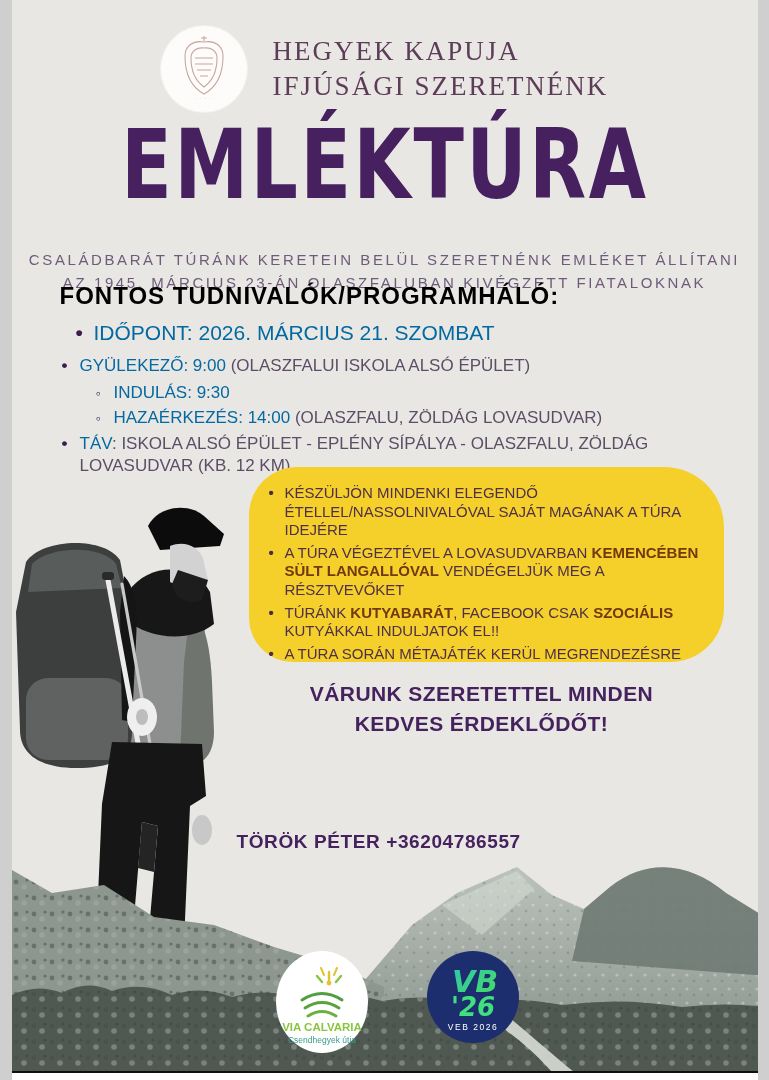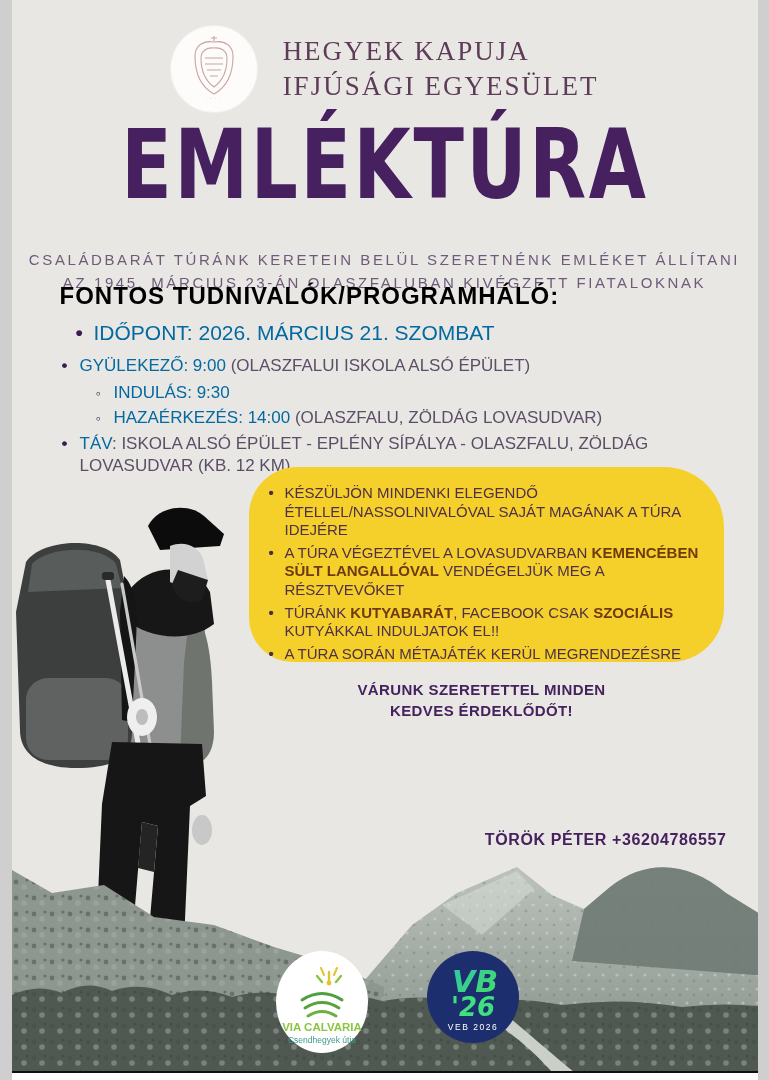--- a/index.html
+++ b/index.html
@@ -45,25 +45,25 @@
     background:#f5d02b;border-radius:48px 60px 54px 44px;
     padding:17px 24px 12px 20px;
   }
   .notes-list .li{font-size:15px;line-height:1.24;margin-bottom:4px;}
   .notes-list .marker{flex:0 0 16px;color:#4a2d3f;}
   .notes-list .txt{color:#4f3046;font-weight:500;}
   .notes-list .b{font-weight:800;color:#6f3a10;}
 
   
   .welcome{position:absolute;left:235px;top:679px;width:470px;text-align:center;
-    font-size:15px;font-weight:800;color:#45225e;line-height:1.42;letter-spacing:0.4px;}
+    font-size:21px;font-weight:800;color:#45225e;line-height:1.42;letter-spacing:0.4px;}
   .info{position:absolute;left:225px;top:744px;width:490px;text-align:center;
     font-size:19px;font-weight:800;color:#45225e;line-height:1.45;letter-spacing:0.4px;}
-  .phone{position:absolute;left:225px;top:831px;width:490px;text-align:right;
-    font-size:16px;font-weight:800;color:#45225e;letter-spacing:0.6px;}
+  .phone{position:absolute;left:225px;top:831px;width:490px;text-align:left;
+    font-size:19px;font-weight:800;color:#45225e;letter-spacing:0.6px;}
 
   
   .hiker{position:absolute;left:0;top:492px;width:212px;height:450px;}
   .mountains{position:absolute;left:0;top:845px;width:769px;height:227px;}
   .footer-logo{position:absolute;}
   .via-calvaria{left:262px;top:950px;width:96px;height:104px;}
   .veb26{left:414px;top:950px;width:94px;height:94px;}
   .page-edge{position:absolute;left:0;right:0;bottom:0;height:7px;background:#ffffff;border-top:2px solid #101010;}
 </style>
 </head>
@@ -78,21 +78,21 @@
           <path d="M31 6 C42 4 50 10 50 20 C50 40 42 52 31 58 C20 52 12 40 12 20 C12 10 20 4 31 6 Z"></path>
           <path d="M31 12 C38 11 44 15 44 22 C44 37 38 46 31 51 C24 46 18 37 18 22 C18 15 24 11 31 12 Z"></path>
           <path d="M22 22 L40 22 M22 28 L40 28 M24 34 L38 34 M27 40 L35 40"></path>
           <path d="M28 2 L34 2 M31 0 L31 5"></path>
         </g>
         <text x="31" y="64" font-size="4.5" fill="#c9a49e" text-anchor="middle" letter-spacing="1">· · · ·</text>
       </svg>
     </div>
     <div class="org-name">
       <div>HEGYEK KAPUJA</div>
-      <div>IFJÚSÁGI EGYESÜLET</div>
+      <div>IFJÚSÁGI SZERETNÉNK</div>
     </div>
   </div>
 
   <div class="title">EMLÉKTÚRA</div>
 
   <div class="intro prelines">CSALÁDBARÁT TÚRÁNK KERETEIN BELÜL SZERETNÉNK EMLÉKET ÁLLÍTANI
 AZ 1945. MÁRCIUS 23-ÁN OLASZFALUBAN KIVÉGZETT FIATALOKNAK</div>
 
   <div class="program-heading">FONTOS TUDNIVALÓK/PROGRAMHÁLÓ:</div>
   <div class="program-list">

